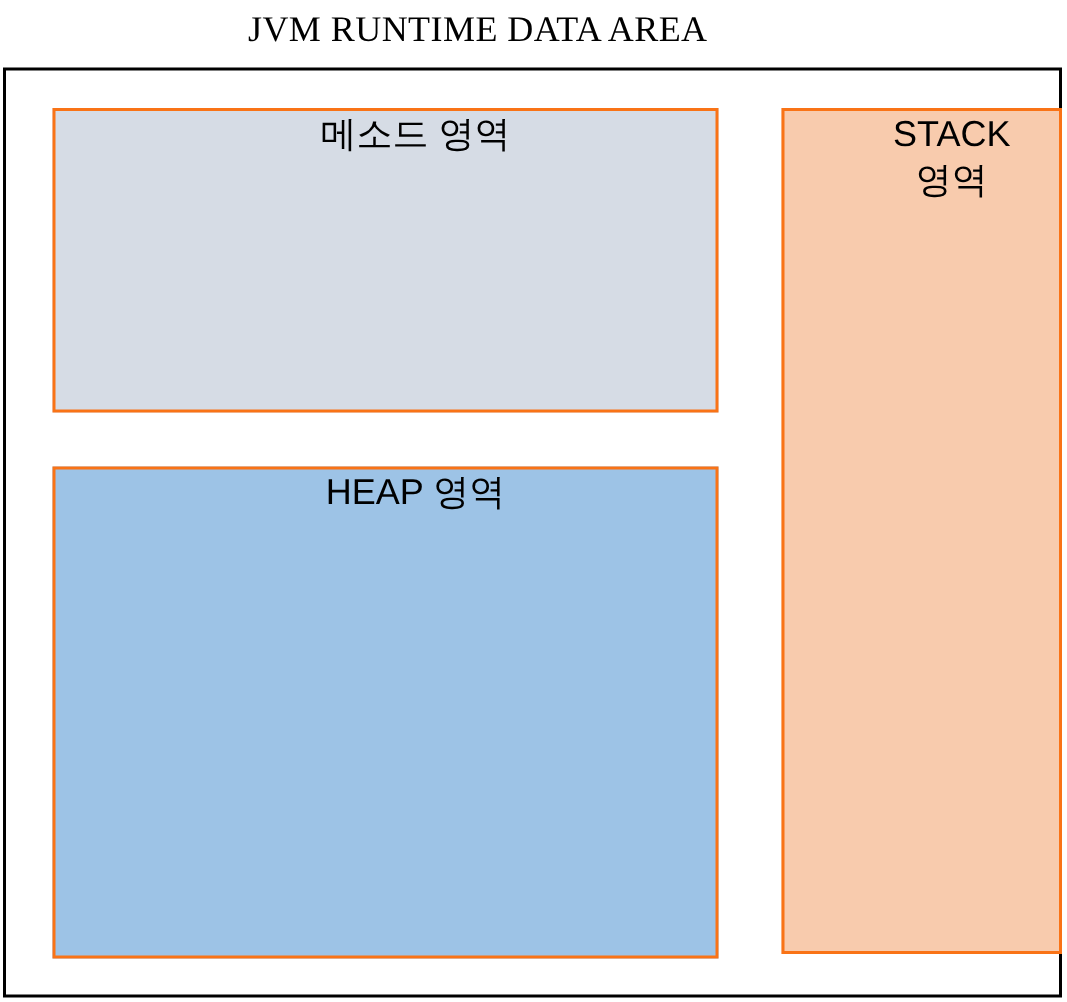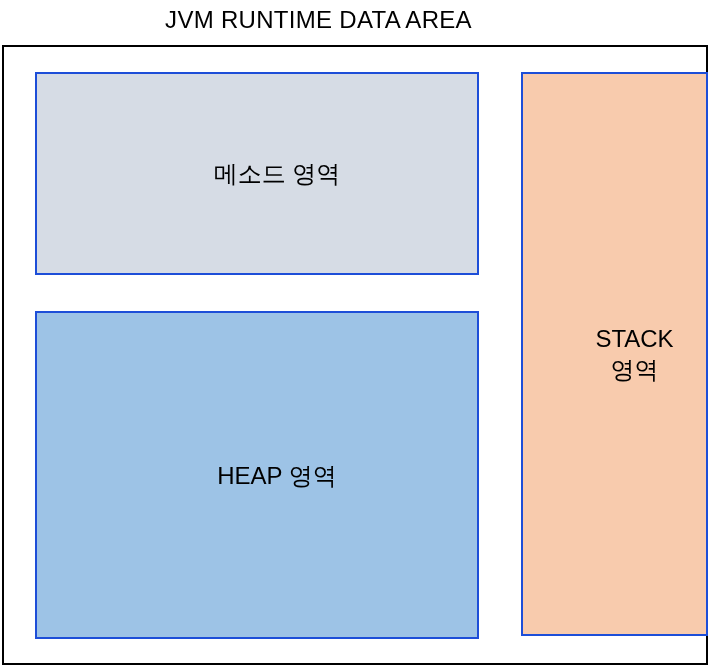--- a/index.html
+++ b/index.html
@@ -28,41 +28,42 @@
     position: absolute;
     left: 0;
     top: 5px;
     width: 637px;
     text-align: center;
     font-size: 24px;
     line-height: 30px;
     letter-spacing: 0.3px;
     color: #000000;
     white-space: nowrap;
+    font-family: Liberation Serif, serif;
   }
 
   
   .outer-frame {
     position: absolute;
     left: 2px;
     top: 45px;
     width: 706px;
     height: 620px;
     border: 2px solid #000000;
     box-sizing: border-box;
     background: #ffffff;
   }
 
   
   .region-box {
     position: absolute;
     box-sizing: border-box;
-    border: 2px solid #1d4ed8;
+    border: 2px solid #f97316;
     display: flex;
-    align-items: center;
+    align-items: flex-start;
     justify-content: center;
     text-align: center;
     padding-left: 40px;
   }
 
   .region-label {
     font-size: 24px;
     line-height: 31px;
     color: #000000;
     white-space: pre-line;

